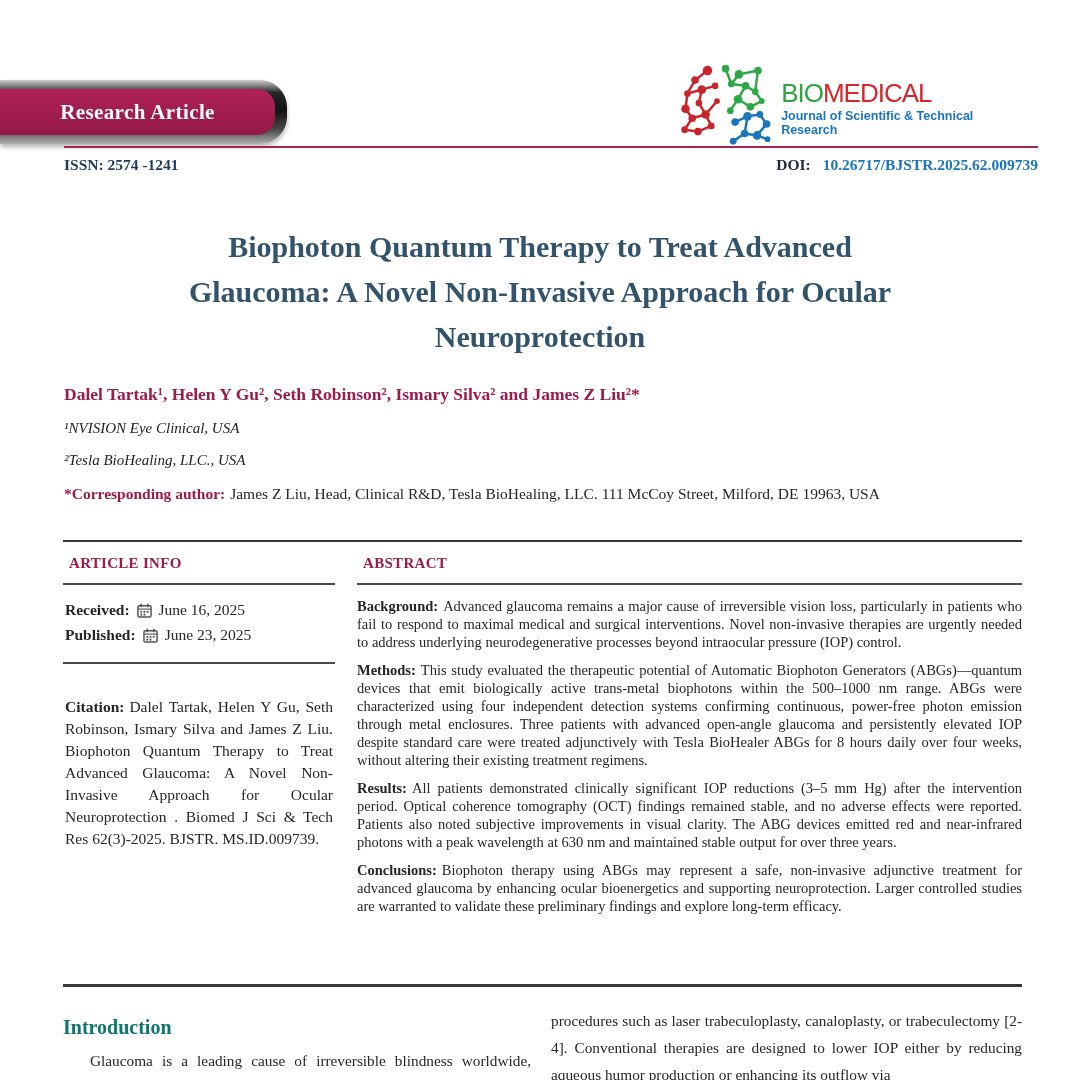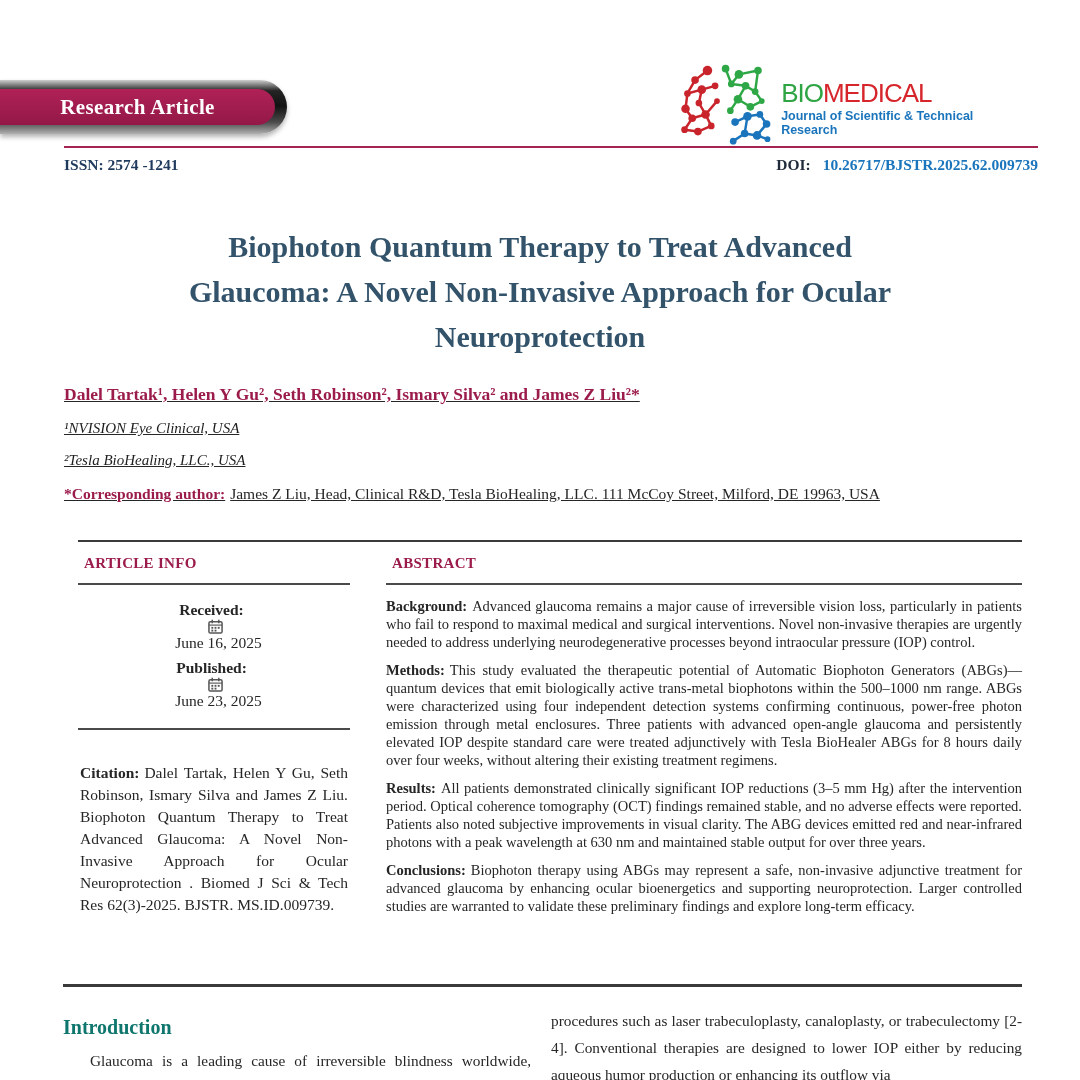--- a/index.html
+++ b/index.html
@@ -1,20 +1,20 @@
 <!DOCTYPE html>
 <html><head>
 <meta charset="utf-8">
 <style>
   html,body{margin:0;padding:0;background:#fff;}
   .page{position:relative;width:1080px;height:1080px;background:#ffffff;overflow:hidden;
         font-family:"Liberation Serif", serif;color:#262626;}
 
   
-  .badge-outer{position:absolute;top:80px;left:0;width:287px;height:54px;
+  .badge-outer{position:absolute;top:80px;left:0;width:287px;height:64px;
     border-radius:0 27px 27px 0;
     background:linear-gradient(180deg,#cfcfcf 0%,#242424 20%,#121212 48%,#4a4a4a 78%,#b0b0b0 100%);
     box-shadow:0 3px 5px rgba(0,0,0,.30);}
   .badge-inner{position:absolute;top:9px;left:0;right:12px;bottom:9px;
     border-radius:0 18px 18px 0;
     background:linear-gradient(180deg,#b02157 0%,#a01d4e 55%,#93184а 100%);
     background:linear-gradient(180deg,#b02157 0%,#a01d4e 55%,#931847 100%);
     display:flex;align-items:center;justify-content:center;}
   .badge-inner span{color:#ffffff;font-weight:bold;font-size:21px;letter-spacing:.4px;}
 
@@ -31,35 +31,35 @@
         padding-top:8px;display:flex;justify-content:space-between;font-size:15.5px;font-weight:bold;}
   .issn{color:#1F3A5C;}
   .doi-label{color:#1F2A3A;margin-right:12px;}
   .doi-value{color:#1B75BC;font-weight:bold;text-decoration:none;}
 
   
   .title{position:absolute;top:224px;left:60px;right:60px;text-align:center;
          color:#33536B;font-size:30px;font-weight:bold;line-height:1.5;}
 
   
-  .authors{position:absolute;top:384px;left:64px;right:58px;text-decoration:underline;}
+  .authors{position:absolute;top:384px;left:64px;right:58px;}
   .authors-line{color:#9B1B4B;font-weight:bold;font-size:17.5px;}
   .affil{font-style:italic;font-size:15px;margin-top:15px;color:#1e1e1e;}
   .corresponding{margin-top:16px;font-size:15.5px;}
   .cr-label{color:#9B1B4B;font-weight:bold;margin-right:5px;}
 
   
-  .info-abstract{position:absolute;top:540px;left:78px;right:58px;
-                 border-top:2px solid #3a3a3a;display:flex;gap:36px;}
+  .info-abstract{position:absolute;top:540px;left:63px;right:58px;
+                 border-top:2px solid #3a3a3a;display:flex;gap:22px;}
   .col-left{width:272px;flex:none;}
   .col-right{flex:1;min-width:0;}
   .col-header{color:#9B1B4B;font-weight:bold;font-size:15px;letter-spacing:.3px;
               padding:13px 0 11px 6px;border-bottom:2px solid #4a4a4a;}
   .dates{padding:16px 0 18px 2px;border-bottom:2px solid #4a4a4a;}
-  .date-row{display:flex;align-items:center;font-size:15.5px;margin-top:7px;flex-direction:column;}
+  .date-row{display:flex;align-items:center;font-size:15.5px;margin-top:7px;}
   .date-row:first-child{margin-top:0;}
   .date-label{font-weight:bold;margin-right:7px;}
   .date-value{margin-left:7px;}
   .citation{padding:16px 2px 0;font-size:15.5px;line-height:1.42;text-align:justify;}
   .p-label{font-weight:bold;margin-right:5px;}
   .abs-p{font-size:14.5px;line-height:1.24;text-align:justify;margin:10px 0 0;}
   .abs-p:first-of-type{margin-top:13px;}
 
   
   .bottom-rule{position:absolute;top:984px;left:63px;right:58px;border-top:3px solid #3a3a3a;}

